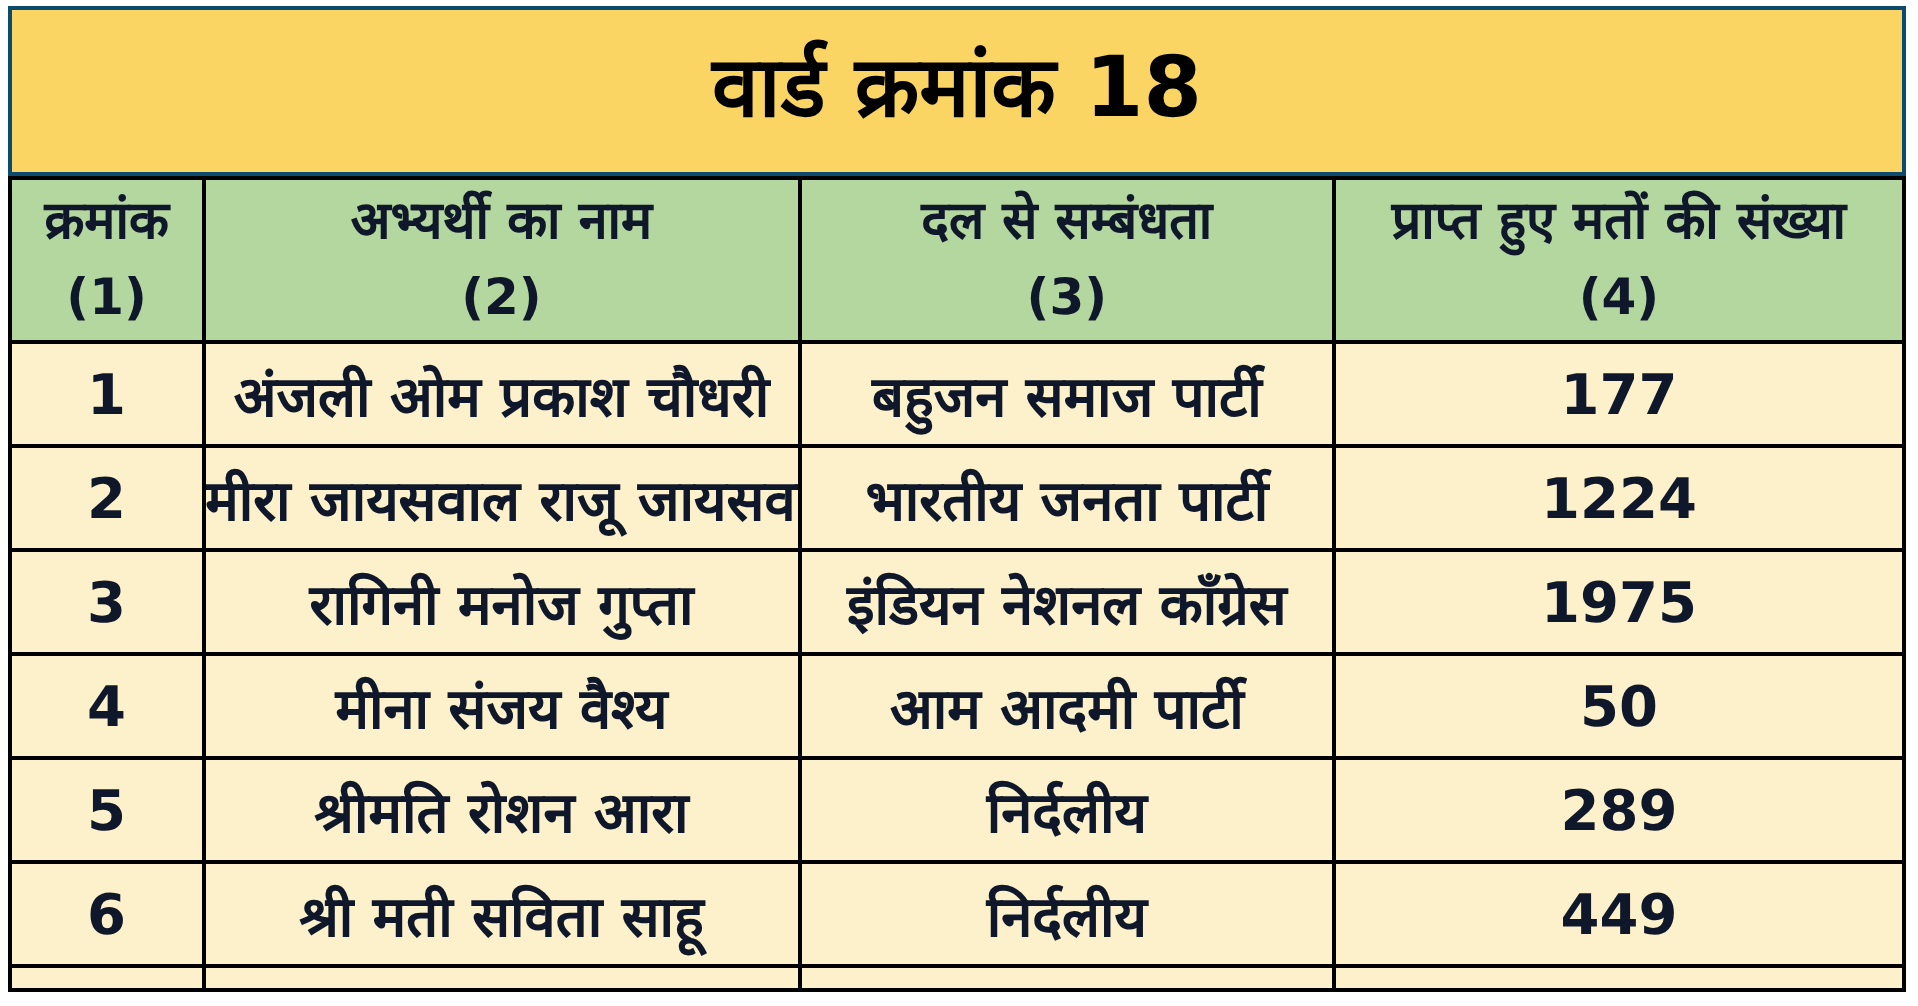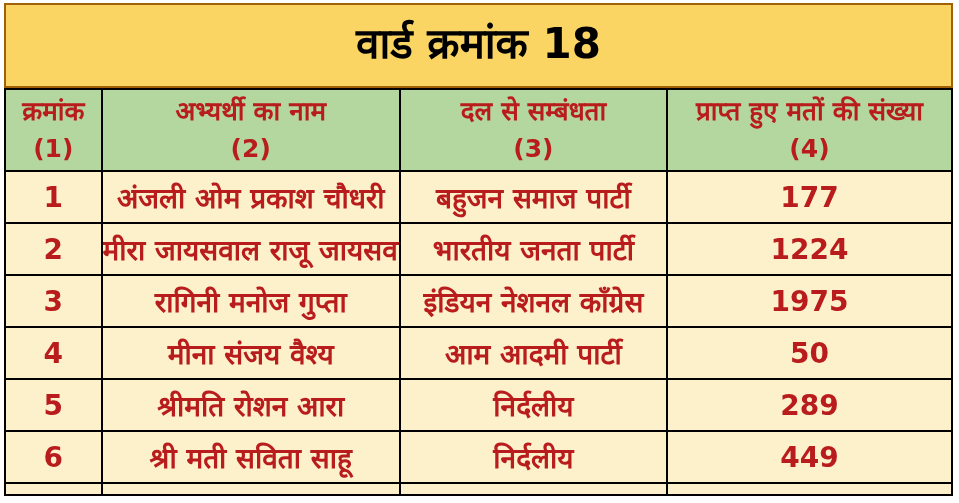--- a/index.html
+++ b/index.html
@@ -15,42 +15,42 @@
     box-sizing: border-box;
     width: 959px;
     height: 503px;
     padding: 3px 6px 0 4px;
     overflow: hidden;
   }
   .title-banner {
     box-sizing: border-box;
     height: 85px;
     background: #FBD564;
-    border: 2px solid #a16207;
+    border: 2px solid #0c4a6e;
     display: flex;
     align-items: center;
     justify-content: center;
   }
   .title-banner .title-text {
     font-size: 42px;
     font-weight: bold;
     color: #000000;
     line-height: 1;
     padding-bottom: 4px;
   }
   table.results {
     width: 100%;
     border-collapse: collapse;
     table-layout: fixed;
   }
   table.results th, table.results td {
     border: 2px solid #000000;
     text-align: center;
     vertical-align: middle;
-    color: #b91c1c;
+    color: #0f172a;
     font-weight: bold;
     padding: 0;
   }
   thead th {
     background: #B3D79F;
     height: 80px;
     font-size: 26px;
     line-height: 1.45;
   }
   thead th .col-index { font-size: 25px; }

